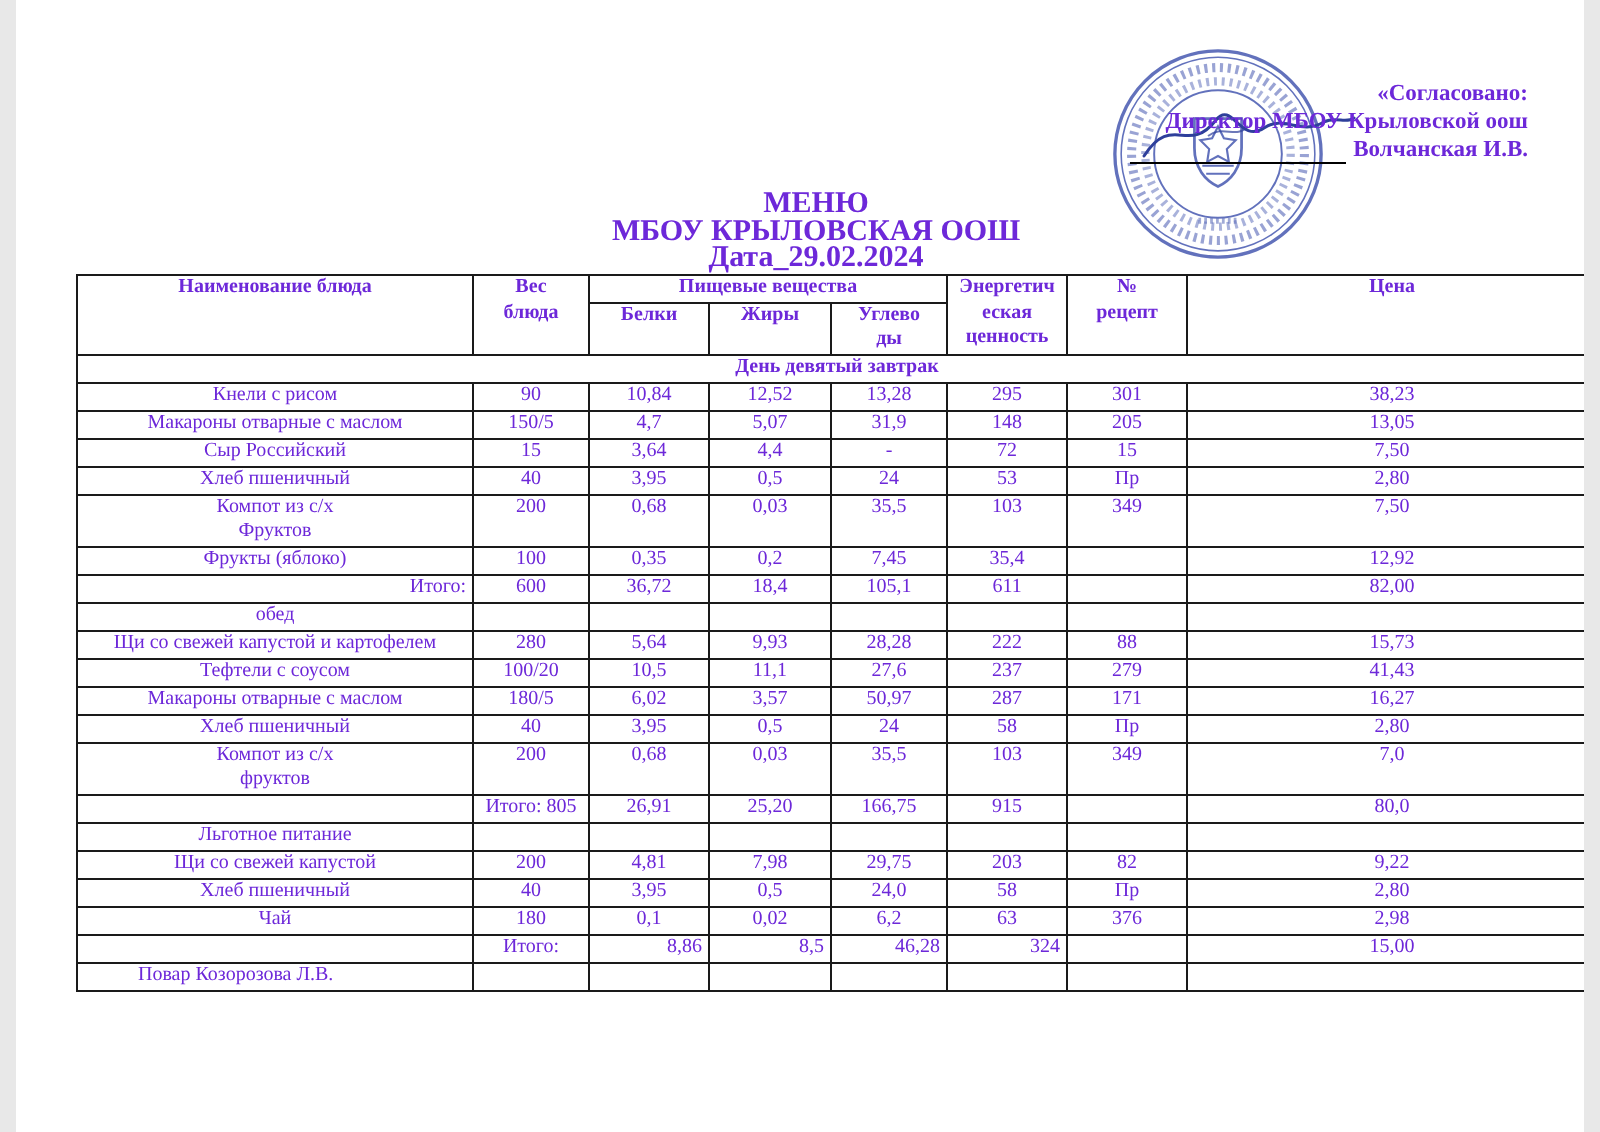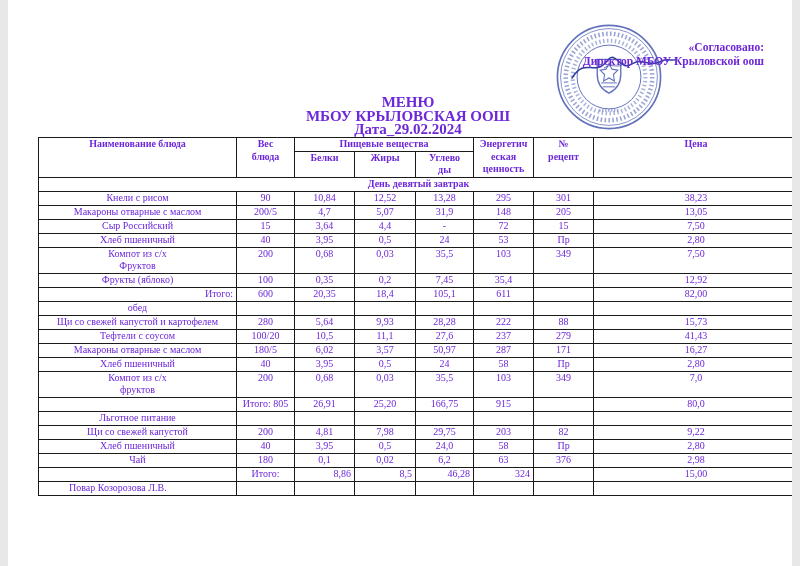--- a/index.html
+++ b/index.html
@@ -58,20 +58,24 @@
   </svg>
 
   <svg class="signature-svg" viewBox="0 0 115 38" fill="none">
     <path d="M6 30 C20 8 28 30 42 12 C50 2 54 24 66 16 C76 9 84 20 96 13 C102 10 107 14 111 11" stroke="#2e3f9b" stroke-width="1.5" stroke-linecap="round"></path>
     <path d="M38 20 C46 14 52 22 58 15" stroke="#2e3f9b" stroke-width="1" opacity="0.7"></path>
   </svg>
 
   <div class="approval">
     <div>«Согласовано:</div>
     <div>Директор МБОУ Крыловской оош</div>
+    <div class="sig-row">
+      <span class="sig-line"></span>
+      <span>Волчанская И.В.</span>
+    </div>
   </div>
 
   <div class="title-block">
     <div>МЕНЮ</div>
     <div>МБОУ КРЫЛОВСКАЯ ООШ</div>
     <div>Дата_29.02.2024</div>
   </div>
 
   <table class="menu-table">
     <colgroup>
@@ -113,21 +117,21 @@
           <td>90</td>
           <td>10,84</td>
           <td>12,52</td>
           <td>13,28</td>
           <td>295</td>
           <td>301</td>
           <td>38,23</td>
         </tr>
         <tr>
           <td>Макароны отварные с маслом</td>
-          <td>200/5</td>
+          <td>150/5</td>
           <td>4,7</td>
           <td>5,07</td>
           <td>31,9</td>
           <td>148</td>
           <td>205</td>
           <td>13,05</td>
         </tr>
         <tr>
           <td>Сыр Российский</td>
           <td>15</td>
@@ -165,21 +169,21 @@
           <td>0,35</td>
           <td>0,2</td>
           <td>7,45</td>
           <td>35,4</td>
           <td></td>
           <td>12,92</td>
         </tr>
         <tr>
           <td style="text-align: right;">Итого:</td>
           <td>600</td>
-          <td>20,35</td>
+          <td>36,72</td>
           <td>18,4</td>
           <td>105,1</td>
           <td>611</td>
           <td></td>
           <td>82,00</td>
         </tr>
         <tr>
           <td>обед</td>
           <td></td>
           <td></td>

